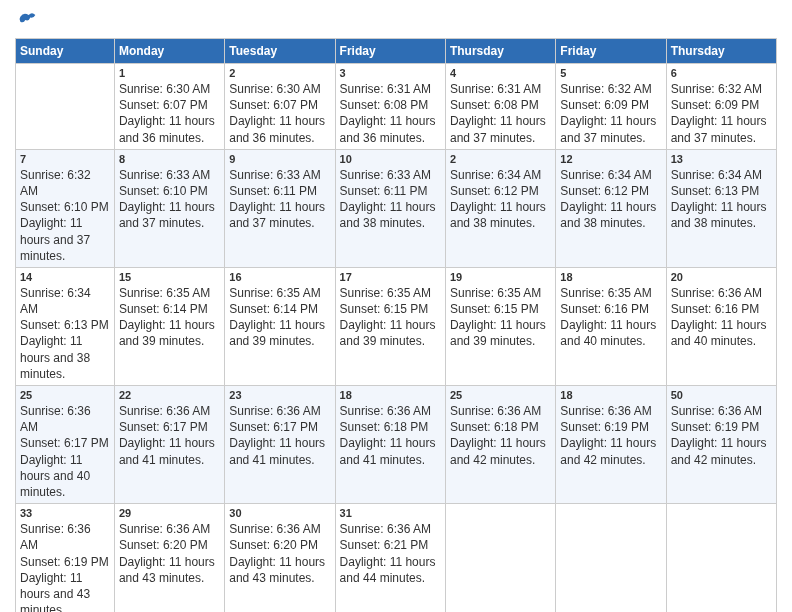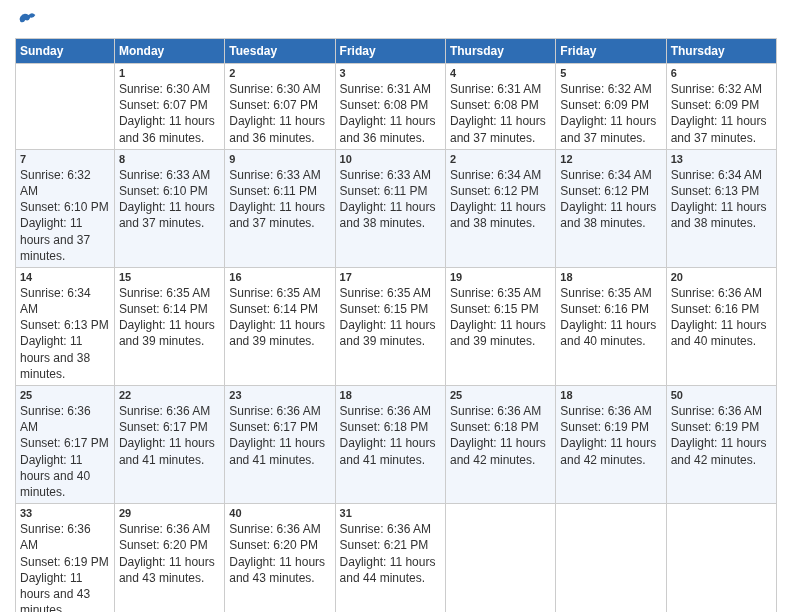--- a/index.html
+++ b/index.html
@@ -253,21 +253,21 @@
         <tr>
           <td>
             <span class="day-num">33</span>
             <div class="day-info">Sunrise: 6:36 AM<br>Sunset: 6:19 PM<br>Daylight: 11 hours and 43 minutes.</div>
           </td>
           <td>
             <span class="day-num">29</span>
             <div class="day-info">Sunrise: 6:36 AM<br>Sunset: 6:20 PM<br>Daylight: 11 hours and 43 minutes.</div>
           </td>
           <td>
-            <span class="day-num">40</span>
+            <span class="day-num">30</span>
             <div class="day-info">Sunrise: 6:36 AM<br>Sunset: 6:20 PM<br>Daylight: 11 hours and 43 minutes.</div>
           </td>
           <td>
             <span class="day-num">31</span>
             <div class="day-info">Sunrise: 6:36 AM<br>Sunset: 6:21 PM<br>Daylight: 11 hours and 44 minutes.</div>
           </td>
           <td class="empty"></td>
           <td class="empty"></td>
           <td class="empty"></td>
         </tr>

